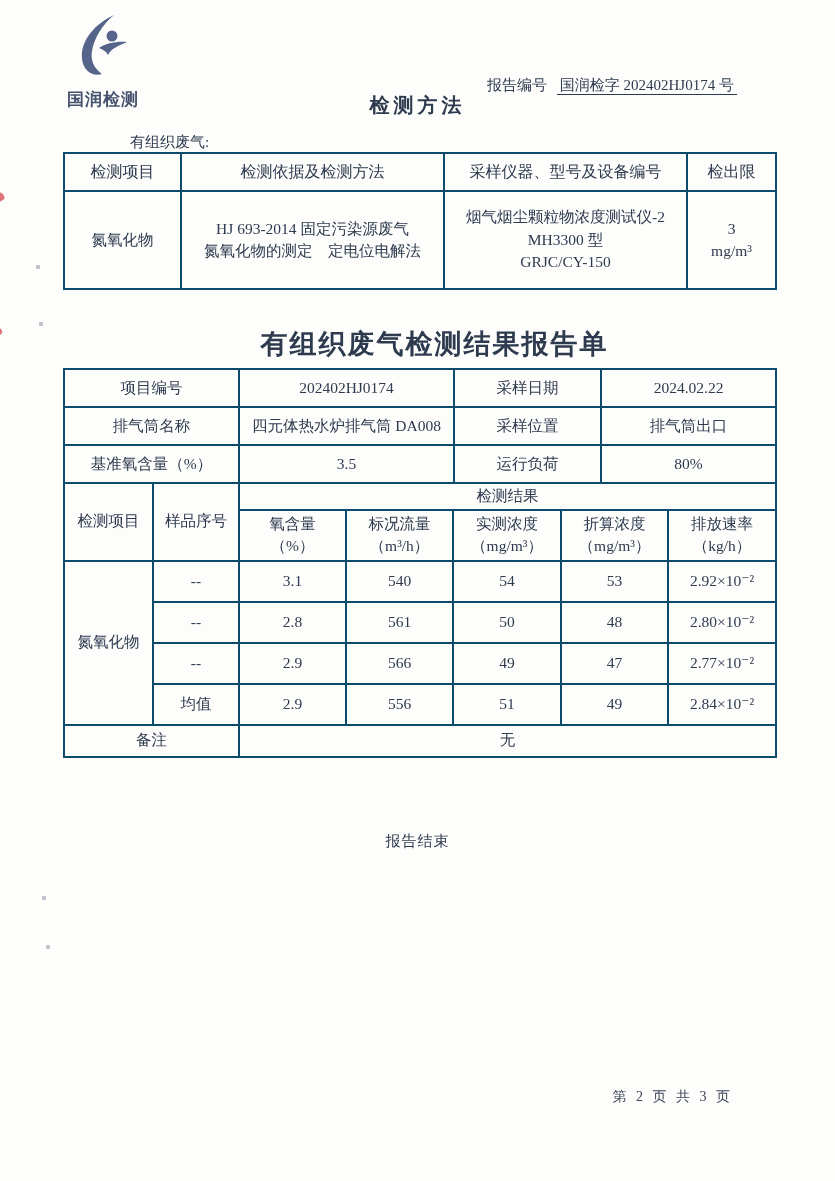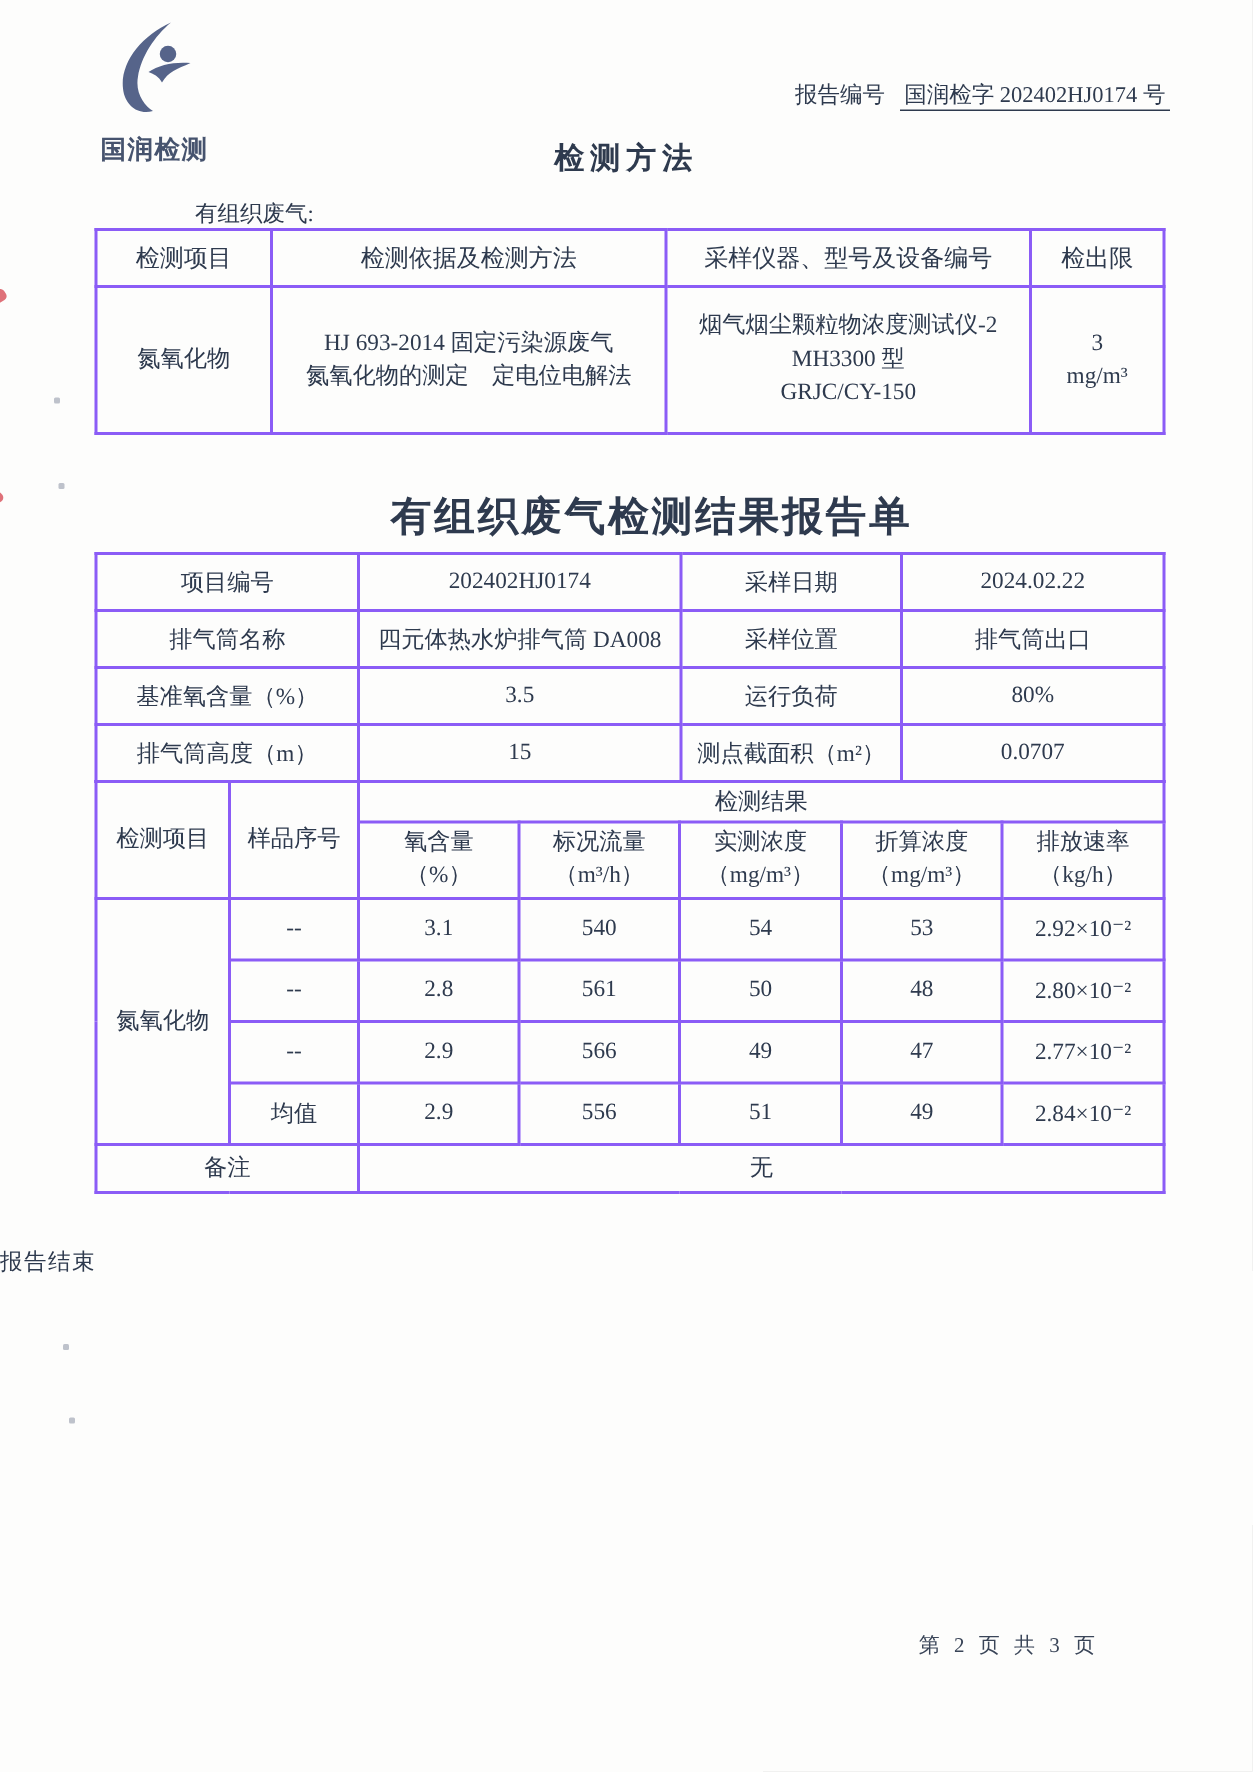--- a/index.html
+++ b/index.html
@@ -10,45 +10,45 @@
     margin: 0 auto;
     background: #fdfdfc;
     overflow: hidden;
     font-family: "Liberation Serif", "DejaVu Serif", serif;
     color: #2e3a4e;
   }
   
   .logo { position: absolute; left: 48px; top: 14px; width: 110px; text-align: center; }
   .logo svg { display: block; margin: 0 auto; }
   .logo-text { margin-top: 12px; font-size: 17px; font-weight: bold; letter-spacing: 1px; color: #46536e; font-family: "Liberation Sans", sans-serif; }
-  .report-no { position: absolute; left: 487px; top: 54px; font-size: 15px; white-space: nowrap; margin-left: 43px; }
+  .report-no { position: absolute; left: 487px; top: 76px; font-size: 15px; white-space: nowrap; }
   .report-no .val { border-bottom: 1.5px solid #2e3a4e; padding: 0 3px 1px 3px; margin-left: 6px; }
   
   .title1 { position: absolute; top: 92px; left: 0; width: 100%; text-align: center;
             font-size: 20px; font-weight: bold; letter-spacing: 4px; }
   .subtitle { position: absolute; top: 133px; left: 130px; font-size: 15px; }
   .title2 { position: absolute; top: 326px; left: 0; width: 100%; text-align: center;
             font-size: 27px; font-weight: bold; letter-spacing: 2px; margin-left: 17px; }
   
   .tbl { border-collapse: collapse; table-layout: fixed; width: 712px;
          font-size: 15.5px; text-align: center; color: #2e3a4e; }
-  .tbl th, .tbl td { border: 2px solid #8b5cf6; font-weight: normal; padding: 2px 4px; vertical-align: middle; }
+  .tbl th, .tbl td { border: 2px solid #0c4a6e; font-weight: normal; padding: 2px 4px; vertical-align: middle; }
   .tbl-method { position: absolute; left: 63px; top: 152px; }
   .tbl-method th { height: 38px; font-size: 16px; }
   .tbl-method td { height: 98px; line-height: 1.65; }
   .tables2 { position: absolute; left: 63px; top: 368px; }
   .tbl-info td { height: 38px; }
   .tbl-results { margin-top: -2px; }
   .tbl-results td.gh { height: 26px; }
   .tbl-results td.sh { height: 44px; line-height: 1.4; }
   .tbl-results td.dr { height: 41px; }
   .tbl-results td.rm { height: 32px; border-radius: 11px; }
   .two-line div { line-height: 1.45; }
   
-  .end-note { position: absolute; top: 832px; left: 0; width: 100%; font-size: 15px; letter-spacing: 1px; }
+  .end-note { position: absolute; top: 832px; left: 0; width: 100%; text-align: center; font-size: 15px; letter-spacing: 1px; }
   .page-footer { position: absolute; top: 1088px; right: 102px; font-size: 14px; letter-spacing: 3px; color: #3a4558; }
   
   .speck { position: absolute; background: rgba(95,105,130,0.4); border-radius: 1px; }
   .stamp { position: absolute; pointer-events: none; }
   .stroke { position: absolute; background: #d95862; border-radius: 3px; opacity: 0.85; }
 </style>
 </head>
 <body>
 
 <div class="page">
@@ -125,26 +125,20 @@
         <td>四元体热水炉排气筒 DA008</td>
         <td>采样位置</td>
         <td>排气筒出口</td>
       </tr>
       <tr>
         <td>基准氧含量（%）</td>
         <td>3.5</td>
         <td>运行负荷</td>
         <td>80%</td>
       </tr>
-      <tr>
-        <td>排气筒高度（m）</td>
-        <td>15</td>
-        <td>测点截面积（m²）</td>
-        <td>0.0707</td>
-      </tr>
     </tbody>
       </table>
 
     <table class="tbl tbl-results">
       <colgroup>
           <col style="width:89px">
           <col style="width:86px">
           <col style="width:107px">
           <col style="width:107px">
           <col style="width:108px">

